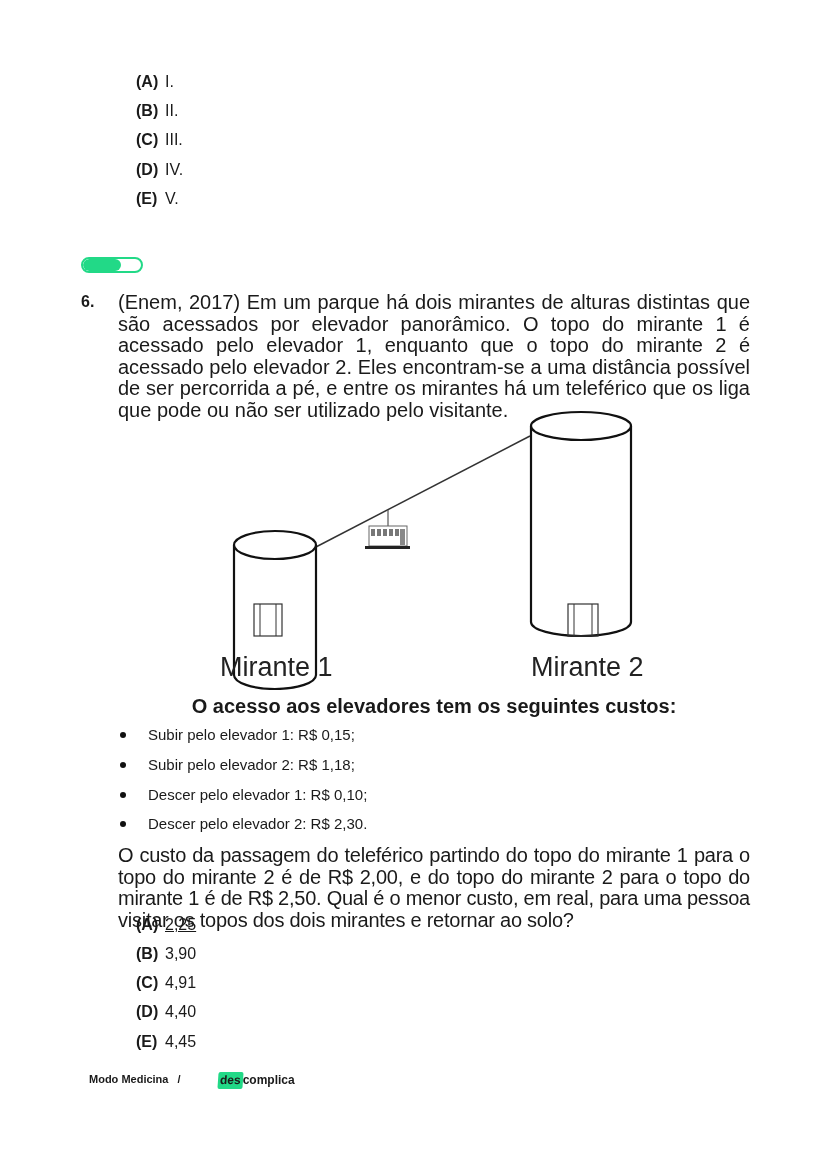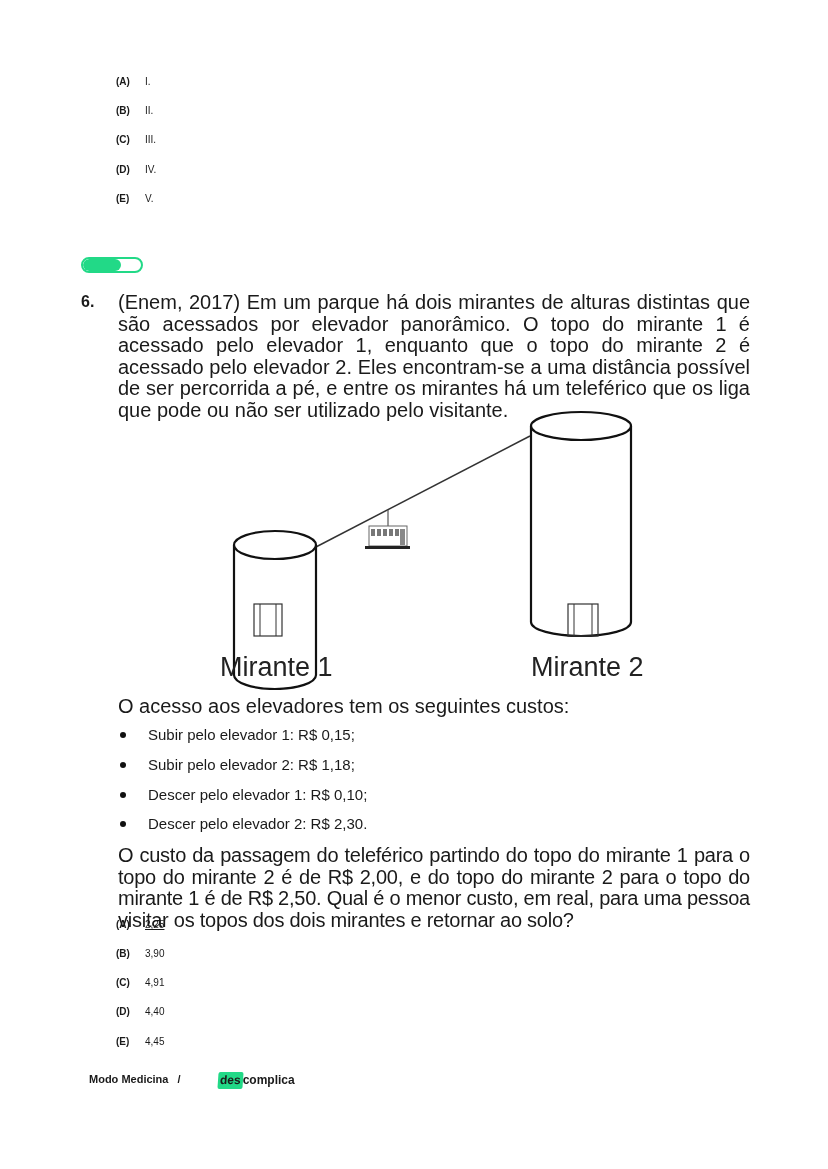--- a/index.html
+++ b/index.html
@@ -1,26 +1,26 @@
 <!DOCTYPE html>
 <html><head>
 <meta charset="utf-8">
 <style>
   html, body { margin: 0; padding: 0; background: #ffffff; }
   body { width: 828px; height: 1169px; position: relative; overflow: hidden;
          font-family: "Liberation Sans", "DejaVu Sans", sans-serif; color: #1a1a1a; }
   .abs { position: absolute; }
-  .opt { position: absolute; left: 116px; font-size: 10px; line-height: 18px; white-space: nowrap; }
+  .opt { position: absolute; left: 136px; font-size: 16px; line-height: 18px; white-space: nowrap; }
   .opt .letter { font-weight: bold; display: inline-block; width: 29px; }
   .pill { position: absolute; left: 81px; top: 257px; width: 62px; height: 16px; border: 2px solid #22d987;
           border-radius: 10px; box-sizing: border-box; overflow: hidden; background: #fff; }
   .pill .fill { position: absolute; left: 0; top: 0; bottom: 0; width: 38px; background: #22d987; border-radius: 8px; }
   .qnum { position: absolute; left: 81px; top: 293px; font-weight: bold; font-size: 16px; }
   .para { position: absolute; left: 118px; width: 632px; font-size: 20px; line-height: 21.5px; text-align: justify; }
-  .para.nojust { text-align: left; }
+  .para.nojust { text-align: center; font-weight: bold; }
   .bullet { position: absolute; left: 118px; font-size: 15px; line-height: 18px; white-space: nowrap; }
   .bullet .dot { display: inline-block; width: 6px; height: 6px; background: #111; border-radius: 50%;
                  position: absolute; left: 2px; top: 6px; }
   .bullet .txt { position: absolute; left: 30px; top: 0; }
   .footer { position: absolute; left: 89px; top: 1073px; font-size: 11px; font-weight: bold; white-space: nowrap; }
   .logo { position: absolute; left: 218px; top: 1072px; font-size: 12px; font-weight: bold; white-space: nowrap; }
   .logo .des { background: #22d987; padding: 1px 2px 2px 2px; border-radius: 2px; transform: skewX(-4deg); display: inline-block; }
   svg text { font-family: "Liberation Sans", "DejaVu Sans", sans-serif; }
 </style>
 </head>

